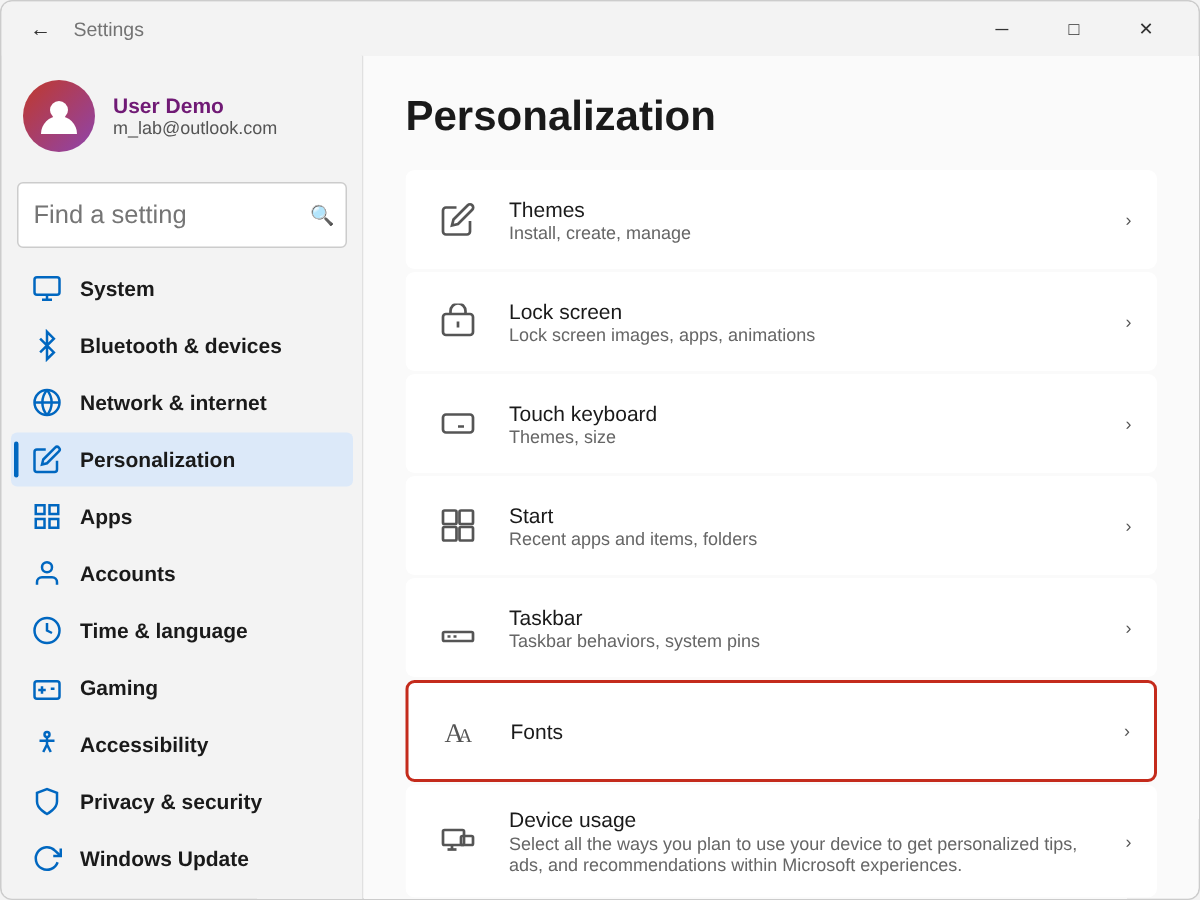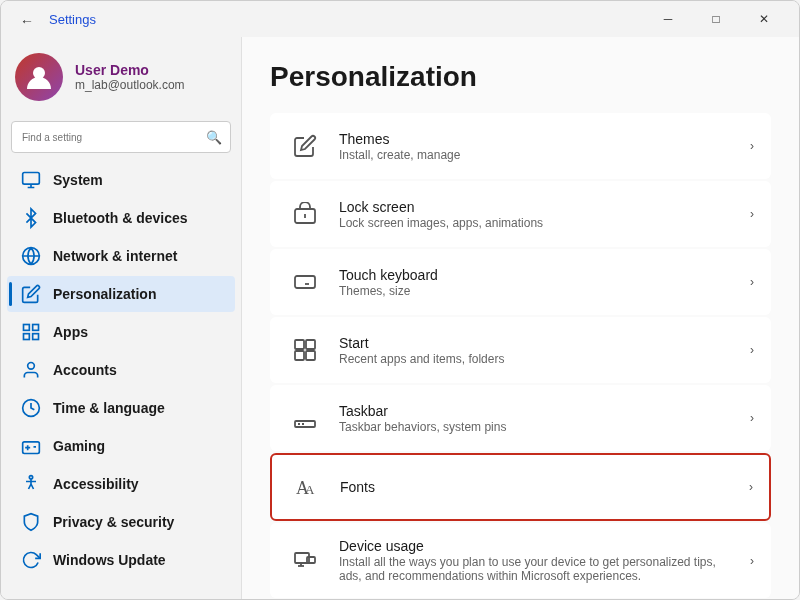--- a/index.html
+++ b/index.html
@@ -43,21 +43,21 @@
       display: flex;
       align-items: center;
       justify-content: center;
       border-radius: 4px;
       cursor: pointer;
       font-size: 14px;
       color: #333;
     }
     .title-bar-title {
       font-size: 13px;
-      color: #1d4ed8;
+      color: #737373;
     }
     .title-bar-controls {
       display: flex;
       gap: 2px;
     }
     .title-btn {
       width: 46px;
       height: 32px;
       display: flex;
       align-items: center;
@@ -125,26 +125,26 @@
       overflow: hidden;
       text-overflow: ellipsis;
     }
 
     .search-box {
       margin: 0 10px 8px;
       position: relative;
     }
     .search-input {
       width: 100%;
-      height: 32px;
+      height: 44px;
       border-radius: 4px;
       border: 1px solid #ccc;
       background: white;
       padding: 0 30px 0 10px;
-      font-size: 10px;
+      font-size: 17px;
       color: #333;
       outline: none;
     }
     .search-icon-wrap {
       position: absolute;
       right: 8px;
       top: 50%;
       transform: translateY(-50%);
       font-size: 13px;
       color: #555;
@@ -504,21 +504,21 @@
           <div class="settings-item-icon">
             <svg width="24" height="24" viewBox="0 0 24 24" fill="none" stroke="#555" stroke-width="1.8">
               <rect x="2" y="4" width="14" height="10" rx="1"></rect>
               <rect x="14" y="8" width="8" height="6" rx="1"></rect>
               <line x1="8" y1="14" x2="8" y2="17"></line>
               <line x1="5" y1="17" x2="11" y2="17"></line>
             </svg>
           </div>
           <div class="settings-item-text">
             <div class="settings-item-title">Device usage</div>
-            <div class="settings-item-subtitle">Install all the ways you plan to use your device to get personalized tips, ads, and recommendations within Microsoft experiences.</div>
+            <div class="settings-item-subtitle">Select all the ways you plan to use your device to get personalized tips, ads, and recommendations within Microsoft experiences.</div>
           </div>
           <div class="settings-item-arrow">›</div>
         </div>
 
       </div>
     </div>
   </div>
 </div>
 
 </body></html>

